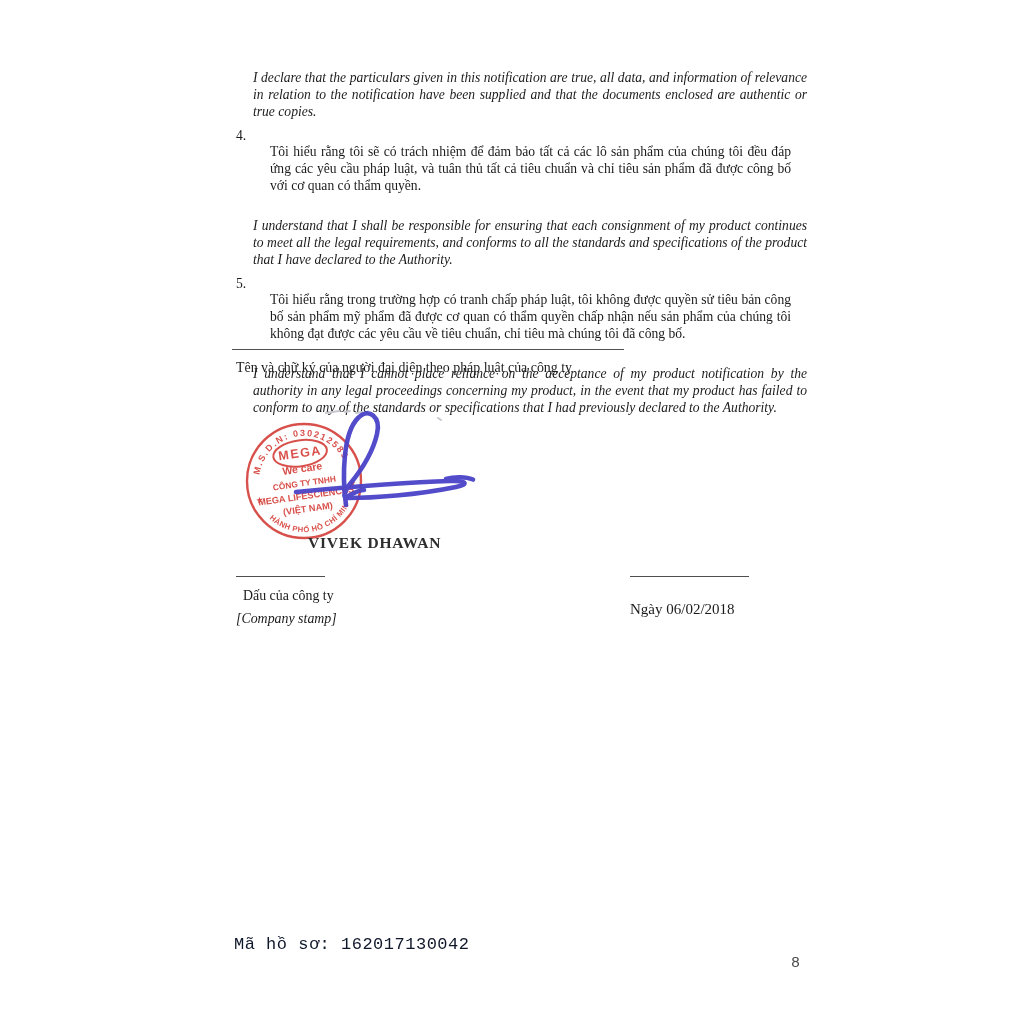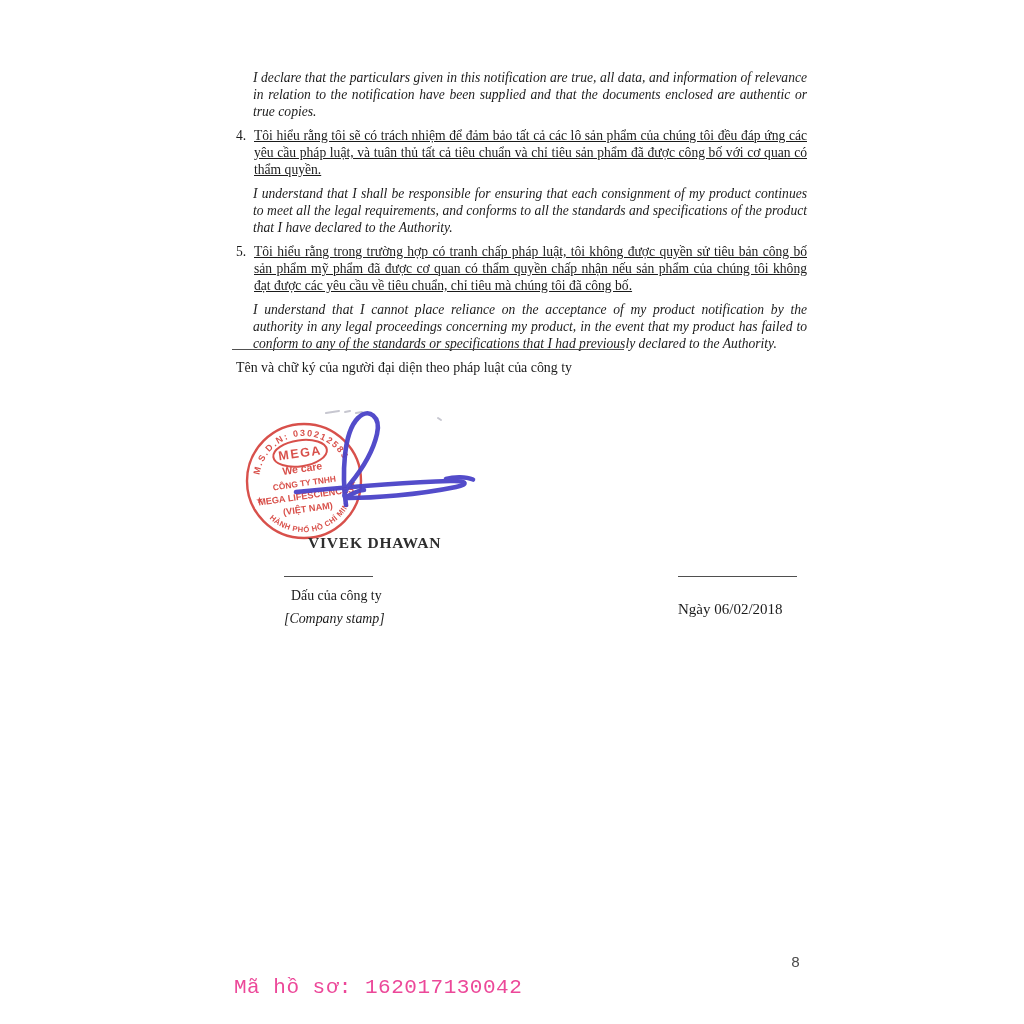--- a/index.html
+++ b/index.html
@@ -13,49 +13,49 @@
     overflow:hidden;
   }
   .content {
     position:absolute; left:236px; top:62px; width:571px;
     font-size:13.6px; line-height:17px; text-align:justify;
   }
   .para { margin:7px 0 7px 0; }
   .ital { font-style:italic; margin-left:17px; }
   .item { display:flex; margin:0 0 7px 0; }
   .num  { width:18px; flex:0 0 18px; }
-  .item .vi { margin:0; flex:1; text-align:justify;text-decoration:underline; }
+  .item .vi { margin:16px; flex:1; text-align:justify; }
 
   .sig-head { position:absolute; top:287px; left:0; width:571px; }
   .divider { border-top:1.5px solid #515151; width:392px; margin-left:-4px; height:0; }
   .label-vi { margin:9px 0 5px 0; font-size:13.9px; }
   .label-en { font-style:italic; margin:0; font-size:13.9px; }
 
   .stamp-area { position:absolute; left:0; top:346px; width:571px; height:170px; }
   svg.stamp { position:absolute; left:6px; top:0; overflow:visible; }
   .signer {
     position:absolute; left:72px; top:126px;
     font-weight:bold; font-size:15.5px; letter-spacing:0.8px; color:#2e2e2e;
     white-space:nowrap;
   }
 
-  .bottom-row { position:absolute; left:0; top:514px; width:571px; height:70px;margin-left:48px; }
+  .bottom-row { position:absolute; left:0; top:514px; width:571px; height:70px; }
   .stamp-col { position:absolute; left:0; top:0; }
   .sig-line { border-top:1.5px solid #4f4f4f; height:0; }
   .line-left { width:89px; }
   .stamp-label-vi { margin:10px 0 6px 7px; font-size:13.9px; }
   .stamp-label-en { font-style:italic; margin:0; font-size:13.9px; }
   .date-col { position:absolute; left:394px; top:0; width:177px; }
   .line-right { width:119px; }
   .date-label { margin-top:24px; font-size:15px; }
 
   .footer-code {
-    position:absolute; left:234px; top:976px;
+    position:absolute; left:234px; top:935px;
     font-family:"Liberation Mono", monospace;
-    font-size:21px; color:#ec4899; letter-spacing:0.5px;
+    font-size:17px; color:#0f172a; letter-spacing:0.5px;
     white-space:nowrap;
   }
   .page-number {
     position:absolute; left:791px; top:955px;
     font-family:"Liberation Mono", monospace;
     font-size:15px; color:#4a4a4a;
   }
 </style>
 </head>
 <body>

